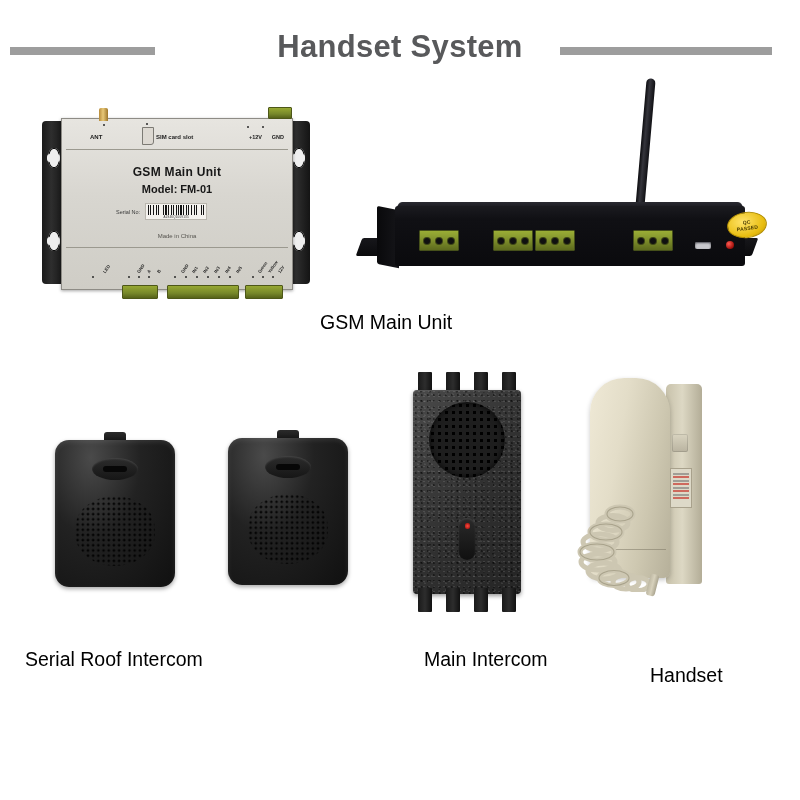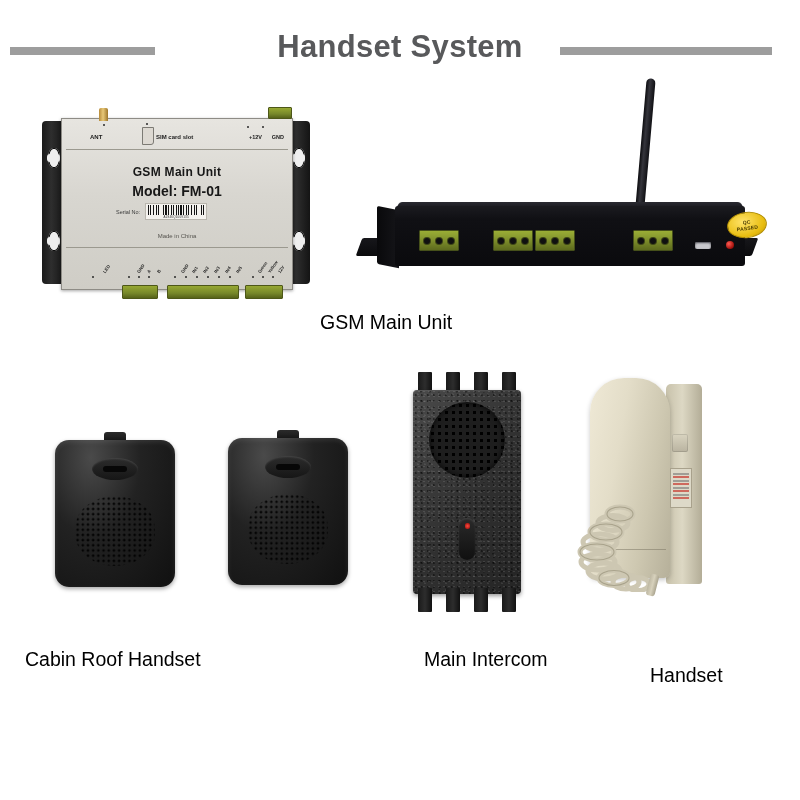--- a/index.html
+++ b/index.html
@@ -142,21 +142,21 @@
     text-align: center;
     font-size: 12px;
     font-weight: bold;
     color: #171717;
     letter-spacing: .3px;
   }
   .gsm-model {
     position: absolute;
     left: 0; right: 0; top: 64px;
     text-align: center;
-    font-size: 14px;
+    font-size: 11px;
     font-weight: bold;
     color: #171717;
   }
   .serial-row {
     position: absolute;
     left: 54px; top: 84px;
     display: flex;
     align-items: center;
     gap: 5px;
   }
@@ -697,17 +697,17 @@
           <ellipse cx="52" cy="10" rx="13" ry="7"></ellipse>
           <ellipse cx="38" cy="28" rx="16" ry="8"></ellipse>
           <ellipse cx="29" cy="48" rx="17" ry="8"></ellipse>
           <ellipse cx="46" cy="74" rx="15" ry="7.5"></ellipse>
         </g>
       </svg>
     </div>
     <div class="hs-cord-plug"></div>
   </div>
 
-  <div class="caption" style="left:25px; top:648px;">Cabin Roof Handset</div>
+  <div class="caption" style="left:25px; top:648px;">Serial Roof Intercom</div>
   <div class="caption" style="left:424px; top:648px;">Main Intercom</div>
   <div class="caption" style="left:650px; top:664px;">Handset</div>
 
 </div>
 
 </body></html>

